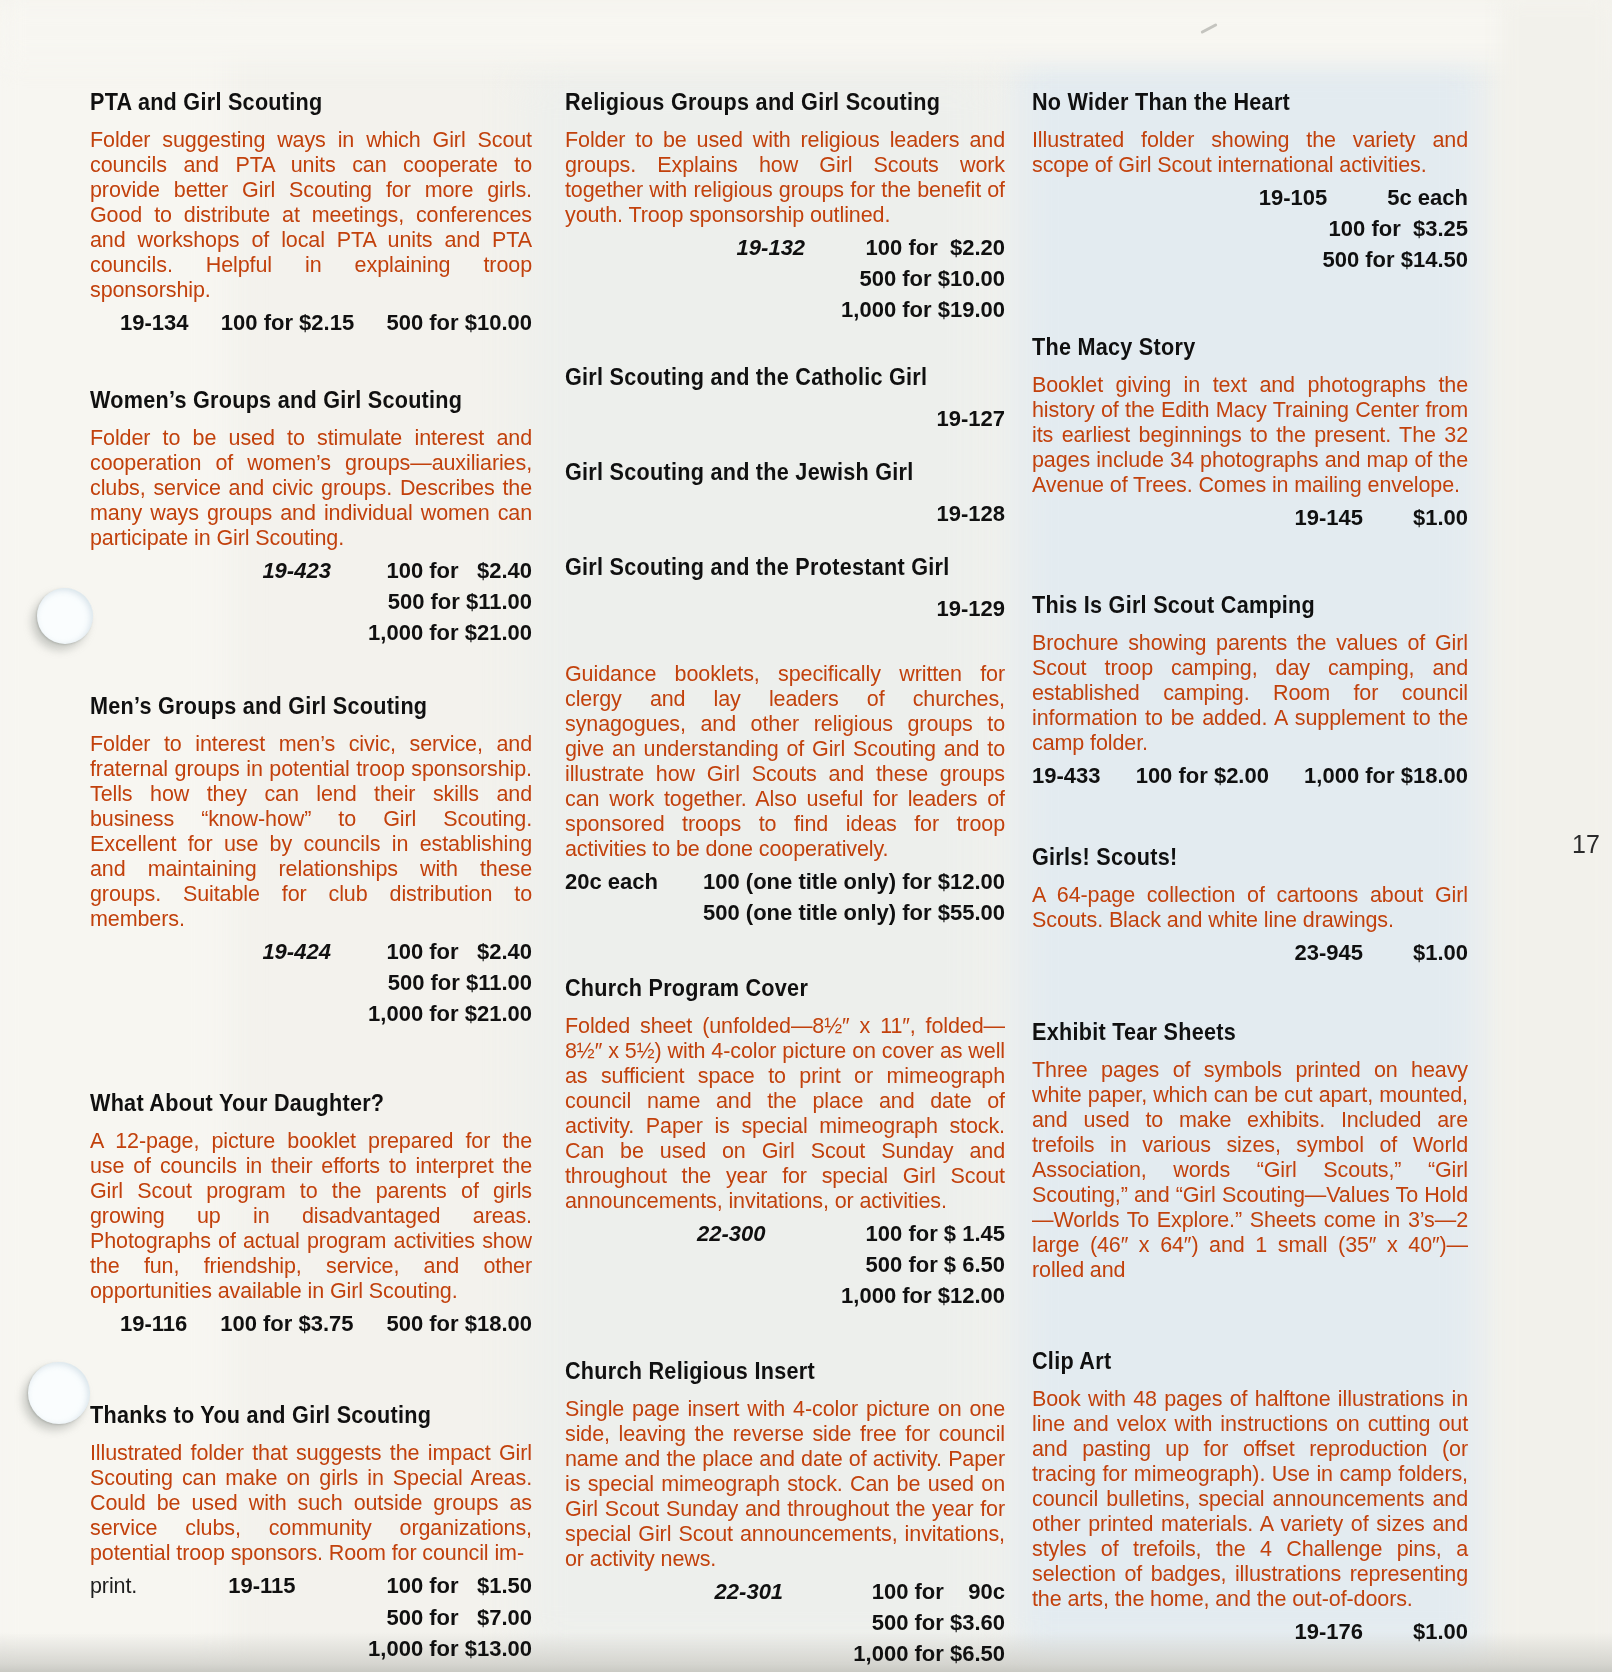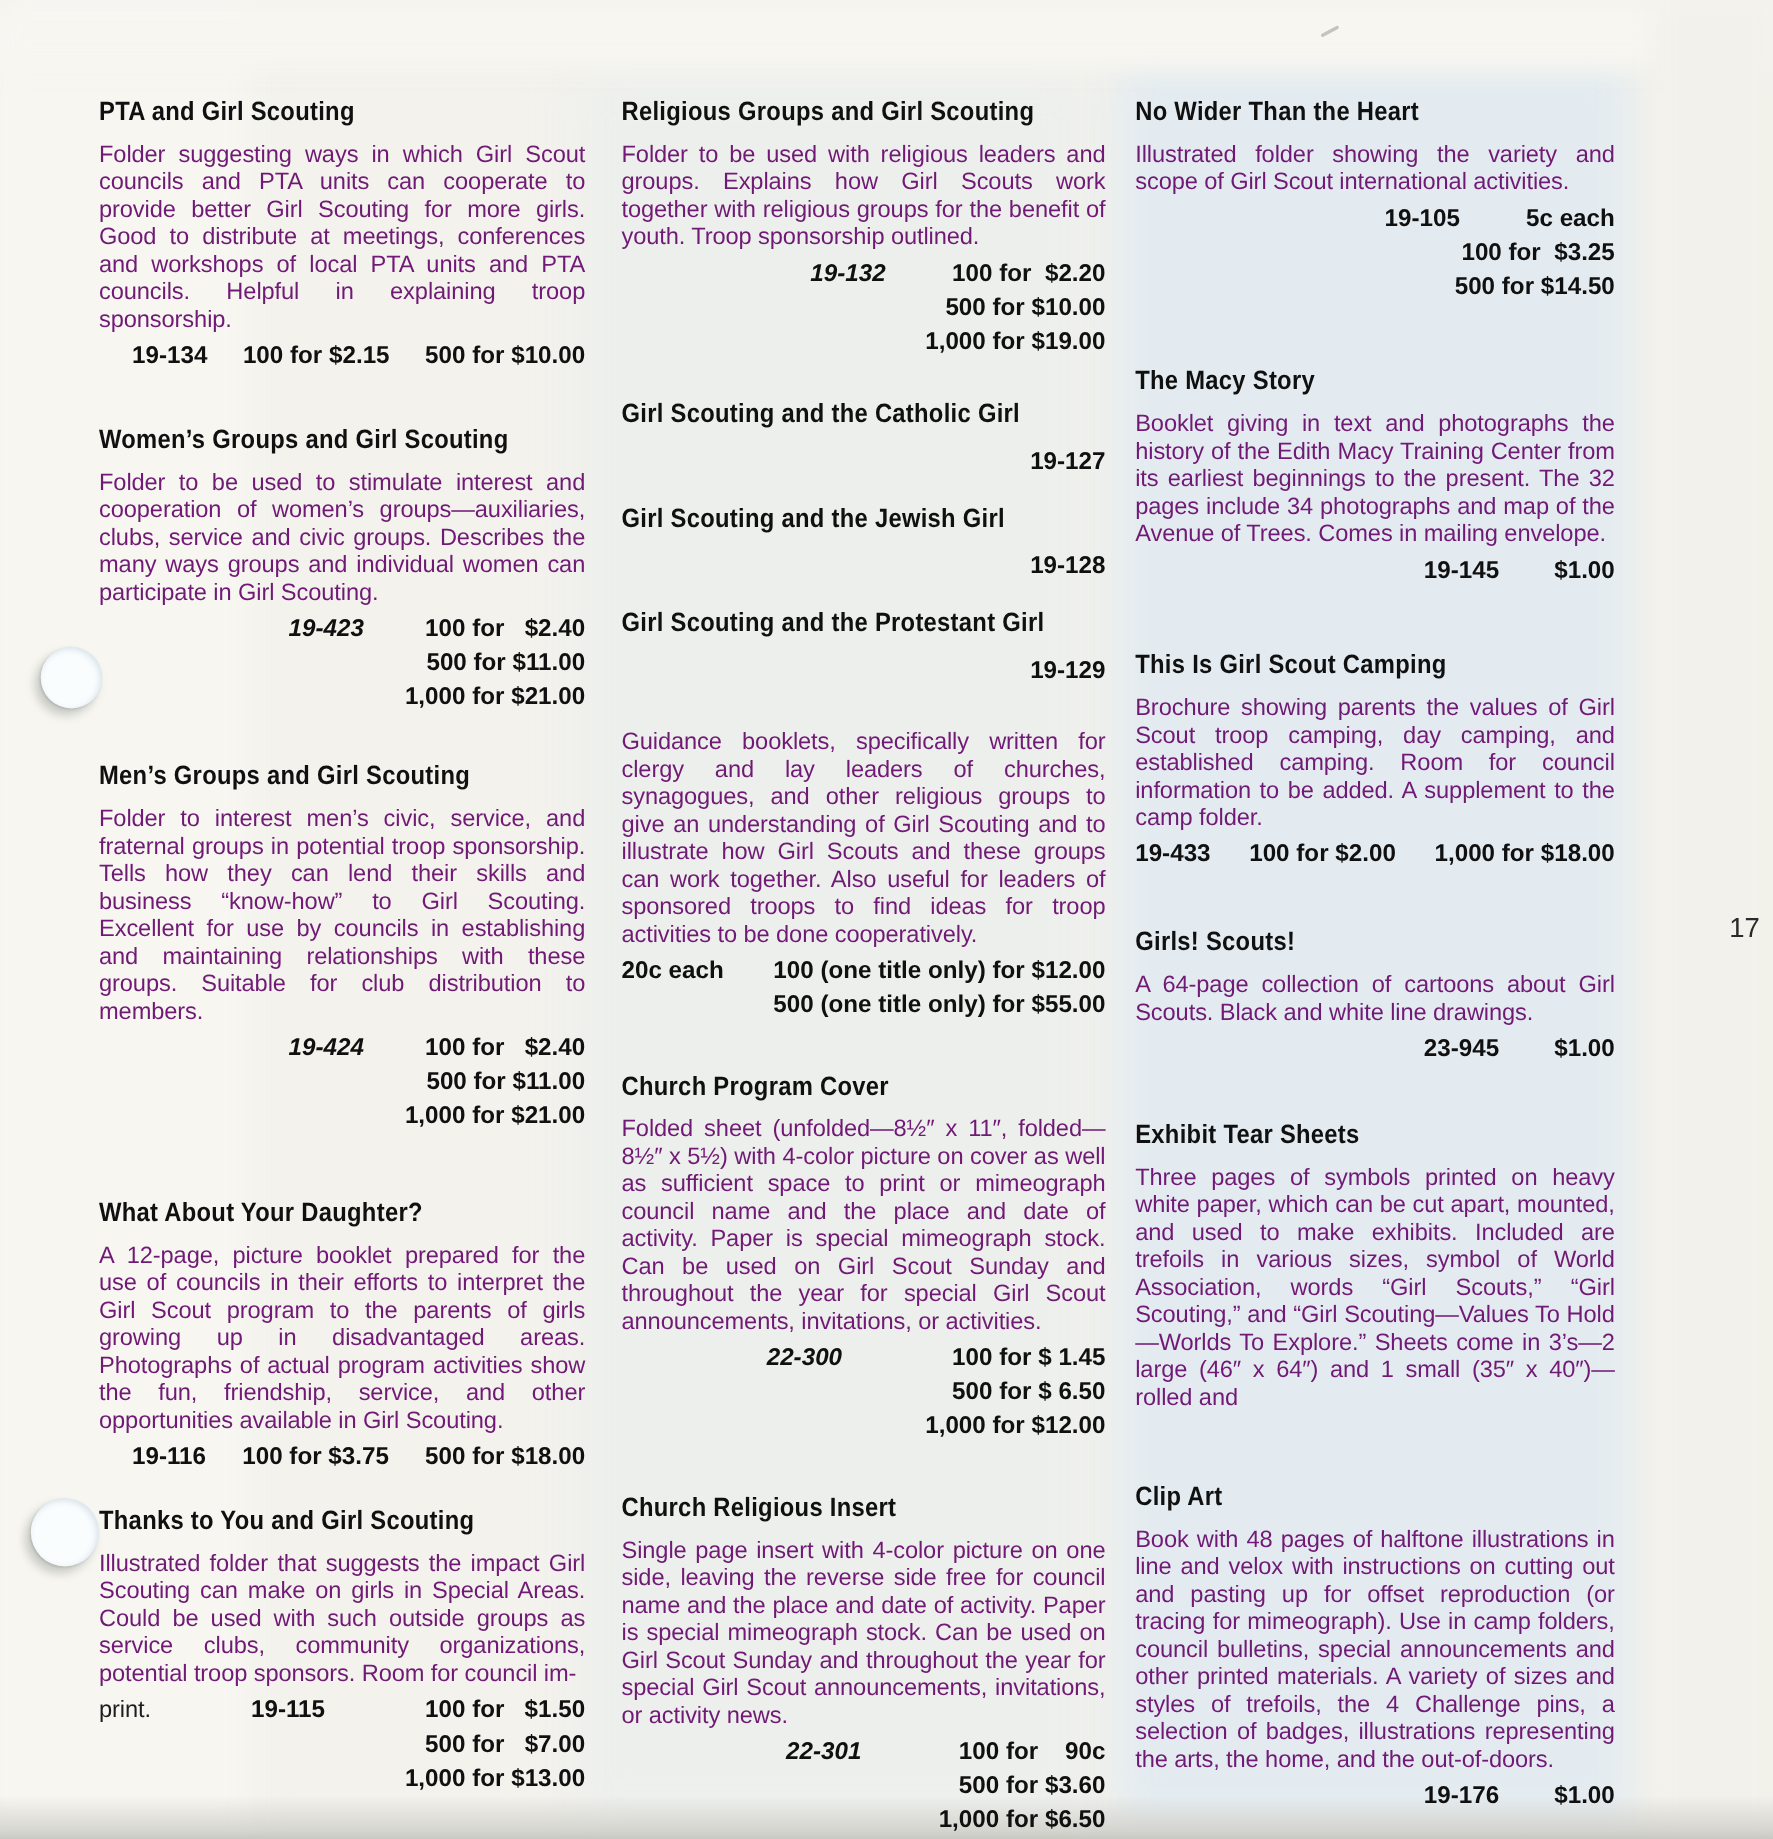--- a/index.html
+++ b/index.html
@@ -57,21 +57,21 @@
     letter-spacing: 0.3px;
     transform: scaleX(0.9);
     transform-origin: 0 50%;
   }
   .body {
     margin: 0;
     font-size: 21.5px;
     line-height: 25px;
     letter-spacing: -0.1px;
     text-align: justify;
-    color: #701a75;
+    color: #c2410c;
   }
   .prices { margin-top: 4px; }
   .prow {
     position: relative;
     font-size: 22px;
     font-weight: bold;
     line-height: 31px;
     color: #101010;
     text-align: right;
   }
@@ -154,21 +154,21 @@
       <p class="body">A 12-page, picture booklet prepared for the use of councils in their efforts to interpret the Girl Scout program to the parents of girls growing up in disadvantaged areas. Photographs of actual program activities show the fun, friendship, service, and other opportunities available in Girl Scouting.</p>
       <div class="prices">
         <div class="prow prow-between pad-l">
           <span>19-116</span>
           <span>100 for $3.75</span>
           <span>500 for $18.00</span>
         </div>
       </div>
     </div>
 
-    <div class="sec" style="margin-top:30px">
+    <div class="sec" style="margin-top:62px">
       <h3 class="title">Thanks to You and Girl Scouting</h3>
       <p class="body">Illustrated folder that suggests the impact Girl Scouting can make on girls in Special Areas. Could be used with such outside groups as service clubs, community organizations, potential troop sponsors. Room for council im-</p>
       <div class="prices">
         <div class="prow prow-between">
           <span class="plain-tail">print.</span>
           <span>19-115</span>
           <span>100 for   $1.50</span>
         </div>
         <div class="prow"><span>500 for   $7.00</span></div>
         <div class="prow"><span>1,000 for $13.00</span></div>

